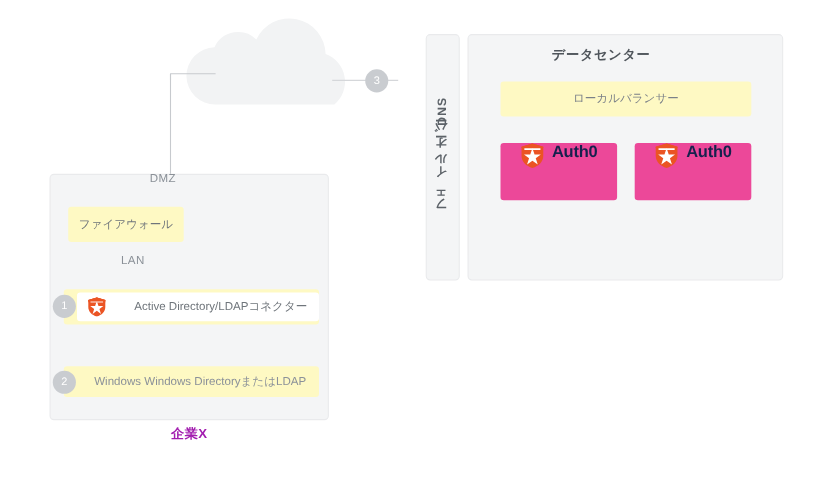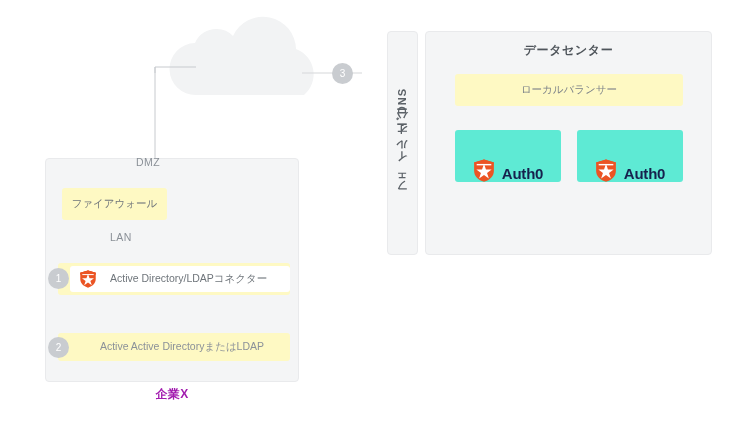--- a/index.html
+++ b/index.html
@@ -44,21 +44,21 @@
 
   #box-firewall{left:62px;top:188px;width:105px;height:32px;font-size:10.5px;}
   #box-tcp{left:172px;top:188px;width:117px;height:32px;font-size:10.5px;}
 
   #row1-white{left:58px;top:263px;width:232px;height:32px;}
   #row1-inner{
     position:absolute;left:70px;top:266px;width:220px;height:26px;
     background:#ffffff;border-radius:3px;
     display:flex;align-items:center;
   }
-  #row1-label{font-size:10.5px;color:#6f757b;margin-left:40px;}
+  #row1-label{font-size:10.5px;color:#6f757b;margin-left:52px;}
   #row2-white{left:58px;top:333px;width:232px;height:28px;}
   #row2-label{position:absolute;left:58px;top:333px;width:232px;height:28px;
               display:flex;align-items:center;justify-content:center;
               font-size:10.5px;color:#8b9199;padding-left:16px;box-sizing:border-box;}
 
   .numcircle{
     position:absolute;width:21px;height:21px;border-radius:50%;
     background:#c9ccd0;color:#ffffff;font-size:10px;
     display:flex;align-items:center;justify-content:center;
     font-family:"Liberation Sans",sans-serif;
@@ -80,28 +80,28 @@
   #dns-text span{
     writing-mode:vertical-rl;
     transform:rotate(180deg);
     font-size:11px;color:#5c6268;font-weight:bold;letter-spacing:1px;
     white-space:nowrap;
   }
 
   
   #dc-panel{left:425px;top:31px;width:287px;height:224px;}
   #dc-title{
-    position:absolute;left:425px;top:42px;width:287px;text-align:center;
+    position:absolute;left:403px;top:42px;width:287px;text-align:center;
     font-size:12px;color:#4f555b;font-weight:bold;letter-spacing:.6px;
   }
   #box-lb{left:455px;top:74px;width:228px;height:32px;font-size:10.5px;color:#7b8188;}
 
   .a0box{
-    position:absolute;background:#5eead4;border-radius:3px;
-    display:flex;align-items:flex-end;justify-content:center;gap:7px;
+    position:absolute;background:#ec4899;border-radius:3px;
+    display:flex;align-items:flex-start;justify-content:center;gap:7px;
   }
   #a0box-left{left:455px;top:130px;width:106px;height:52px;}
   #a0box-right{left:577px;top:130px;width:106px;height:52px;}
   .a0word{
     font-size:15px;color:#16214d;font-weight:bold;letter-spacing:-.2px;
     font-family:"Liberation Sans",sans-serif;
   }
 
   
   #wires{position:absolute;left:0;top:0;width:750px;height:443px;pointer-events:none;}
@@ -186,21 +186,21 @@
       <path d="M16 0.8 L30.6 5.2 L30.6 17.2 C30.6 25.6 24.4 31 16 33.6 C7.6 31 1.4 25.6 1.4 17.2 L1.4 5.2 Z" fill="#eb5424"></path>
       <path d="M16 7 L18.9 15.4 L27.3 15.4 L20.5 20.6 L23.2 29 L16 23.8 L8.8 29 L11.5 20.6 L4.7 15.4 L13.1 15.4 Z" fill="#ffffff"></path>
       <path d="M16 0.8 L30.6 5.2 L30.6 9.2 L1.4 9.2 L1.4 5.2 Z" fill="#eb5424"></path>
       <path d="M5.2 7.6 L26.8 7.6 L26.8 9.6 L5.2 9.6 Z" fill="#ffffff" opacity="0.9"></path>
       <path d="M16 0.8 L30.6 5.2 L30.6 7.0 L1.4 7.0 L1.4 5.2 Z" fill="#eb5424"></path>
     </svg>
   </div>
   <div class="numcircle" id="num1">1</div>
 
   <div class="whitebox" id="row2-white"></div>
-  <div id="row2-label">Active Active DirectoryまたはLDAP</div>
+  <div id="row2-label">Windows Windows DirectoryまたはLDAP</div>
   <div class="numcircle" id="num2">2</div>
 
   <div id="ent-caption">企業X</div>
 
   <div class="panel" id="dns-col"></div>
   <div id="dns-text">
     <span>フェイルオーバーDNS</span>
   </div>
 
   <div class="panel" id="dc-panel"></div>

